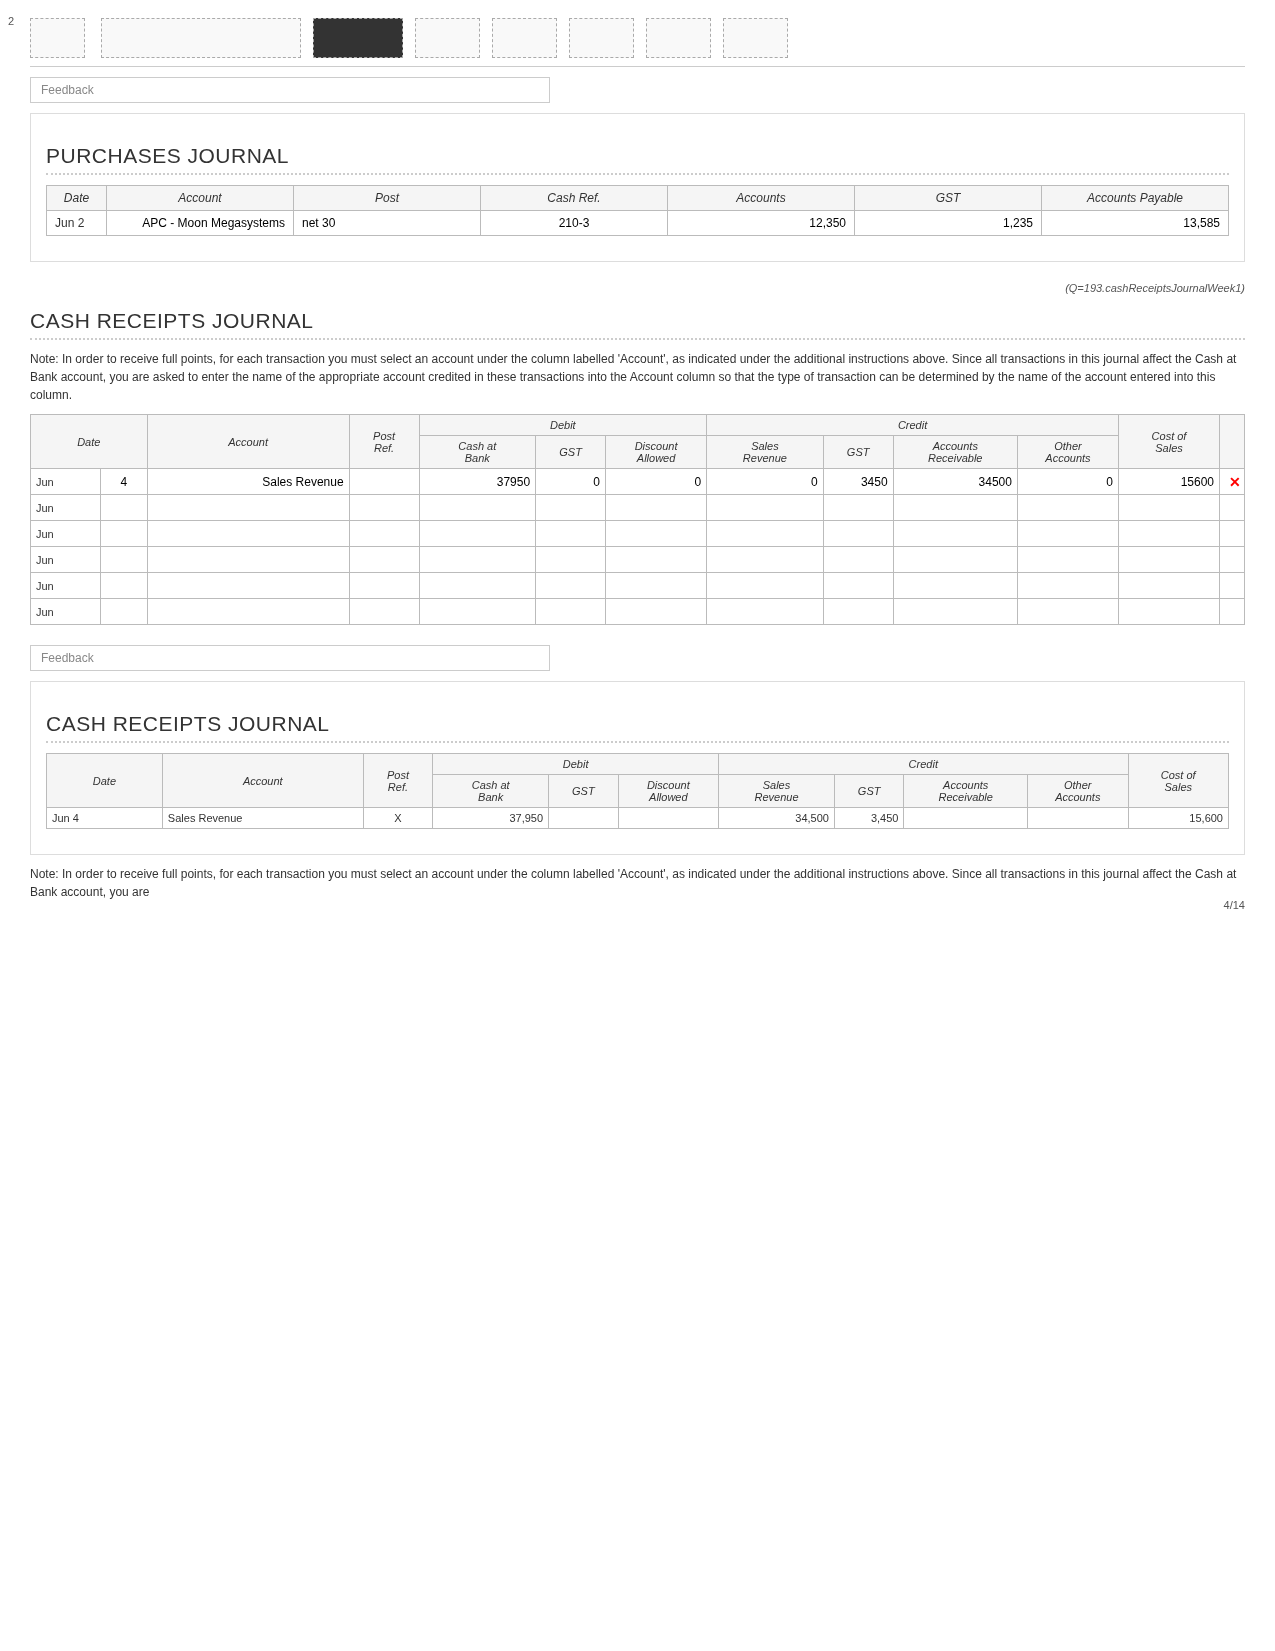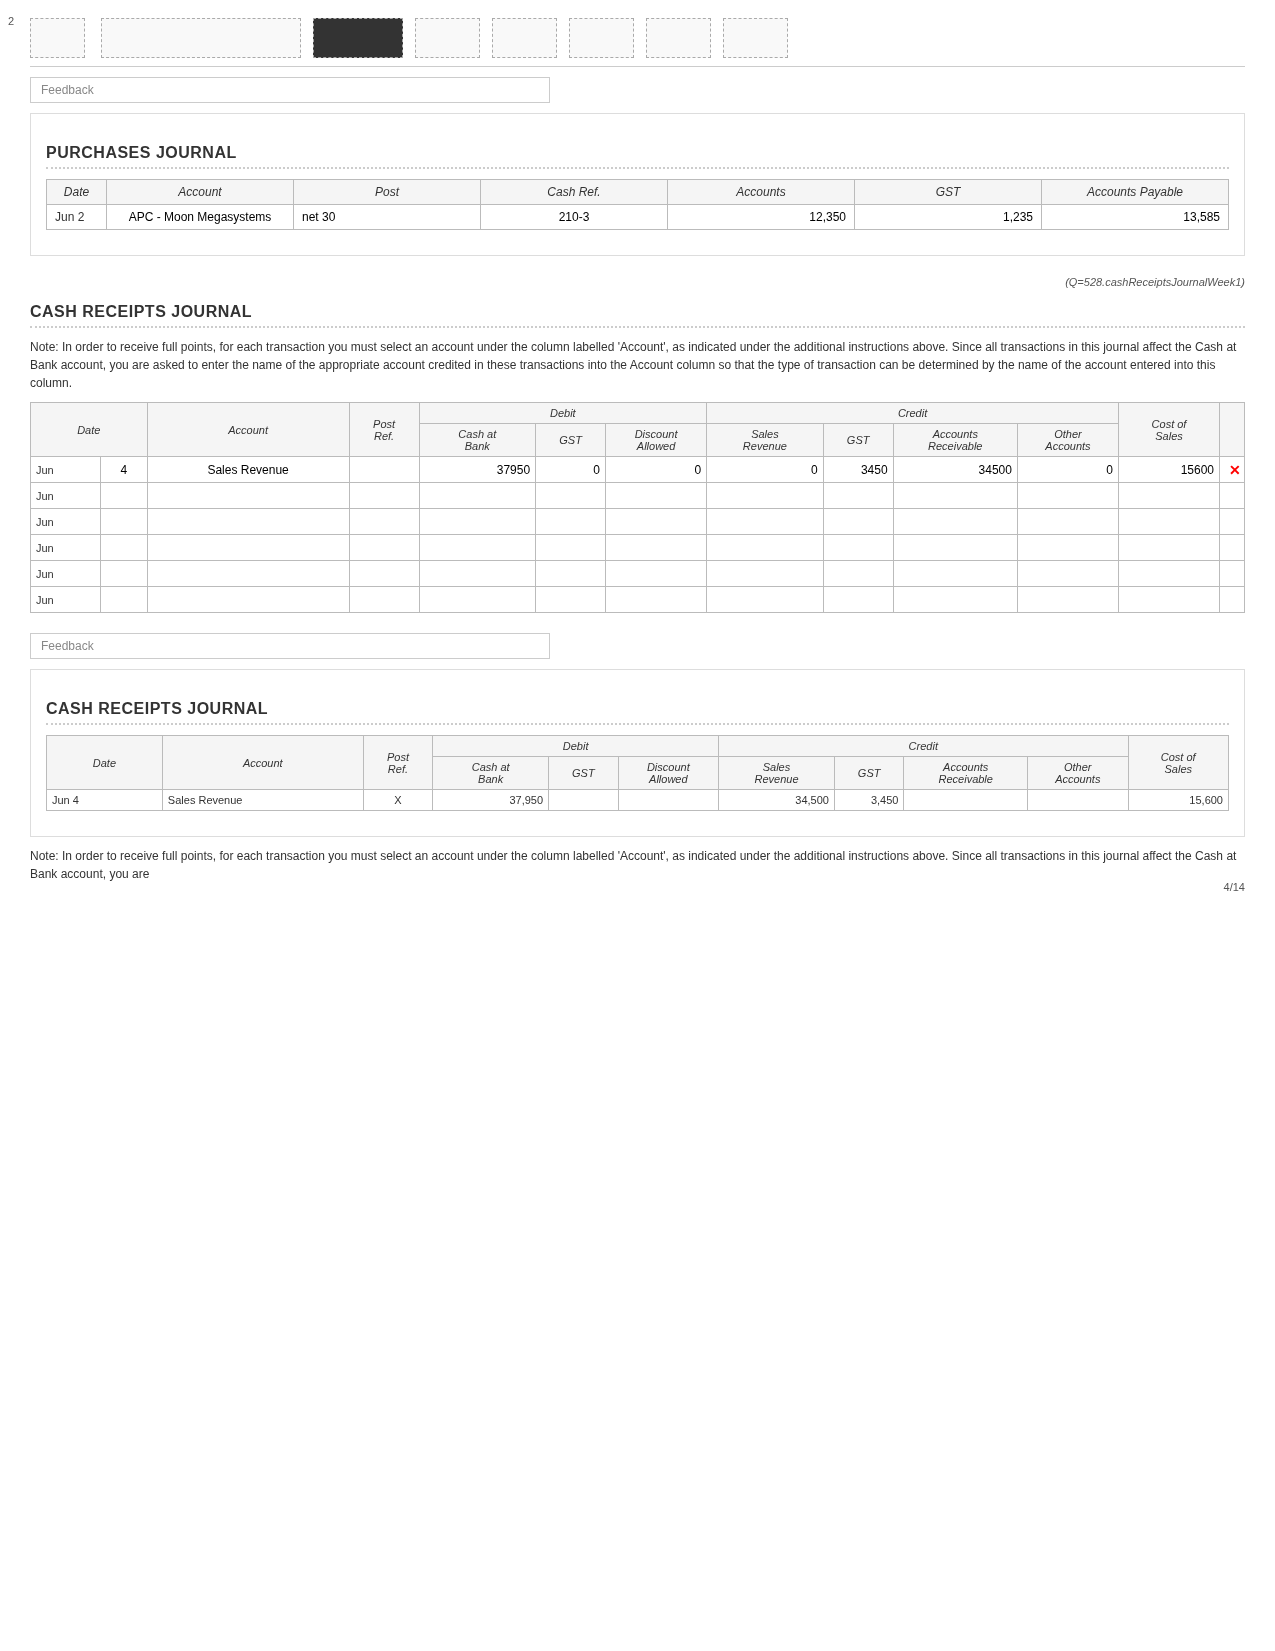--- a/index.html
+++ b/index.html
@@ -60,22 +60,22 @@
       border: 1px solid #ccc;
       padding: 5px 10px;
       margin: 10px 0;
       width: 520px;
       font-size: 12px;
       color: #888;
     }
 
     
     .section-title {
-      font-size: 16px;
-      font-weight: bold;
+      font-size: 21px;
+      font-weight: normal;
       letter-spacing: 0.5px;
       margin: 15px 0 10px 0;
       padding-bottom: 5px;
       border-bottom: 2px dotted #ccc;
       text-transform: uppercase;
     }
 
     
     table {
       border-collapse: collapse;
@@ -103,21 +103,21 @@
     td.text-left { text-align: left; }
     td.text-center { text-align: center; }
     td input {
       border: none;
       outline: none;
       width: 100%;
       text-align: right;
       font-size: 12px;
       background: transparent;
     }
-    td input.text-left { text-align: center; }
+    td input.text-left { text-align: right; }
 
     .purchases-table th:first-child,
     .purchases-table td:first-child { width: 60px; }
 
     .note-text {
       font-size: 12px;
       line-height: 1.5;
       margin-bottom: 10px;
       color: #333;
     }
@@ -212,21 +212,21 @@
           <td class="text-center"><input type="text" style="text-align: left;" value="net 30"></td>
           <td class="text-center"><input type="text" style="text-align: center;" value="210-3"></td>
           <td><input type="text" value="12,350" style=""></td>
           <td><input type="text" value="1,235" style=""></td>
           <td><input type="text" value="13,585" style=""></td>
         </tr>
       </tbody>
     </table>
   </div>
 
-  <div class="q-ref">(Q=528.cashReceiptsJournalWeek1)</div>
+  <div class="q-ref">(Q=193.cashReceiptsJournalWeek1)</div>
 
   <div>
     <div class="section-title">CASH RECEIPTS JOURNAL</div>
 
     <div class="note-text">
       Note: In order to receive full points, for each transaction you must select an account under the column labelled 'Account', as indicated under the additional instructions above. Since all transactions in this journal affect the Cash at Bank account, you are asked to enter the name of the appropriate account credited in these transactions into the Account column so that the type of transaction can be determined by the name of the account entered into this column.
     </div>
 
     <table class="crj-wide-table" style="table-layout:fixed;">
       <colgroup>

